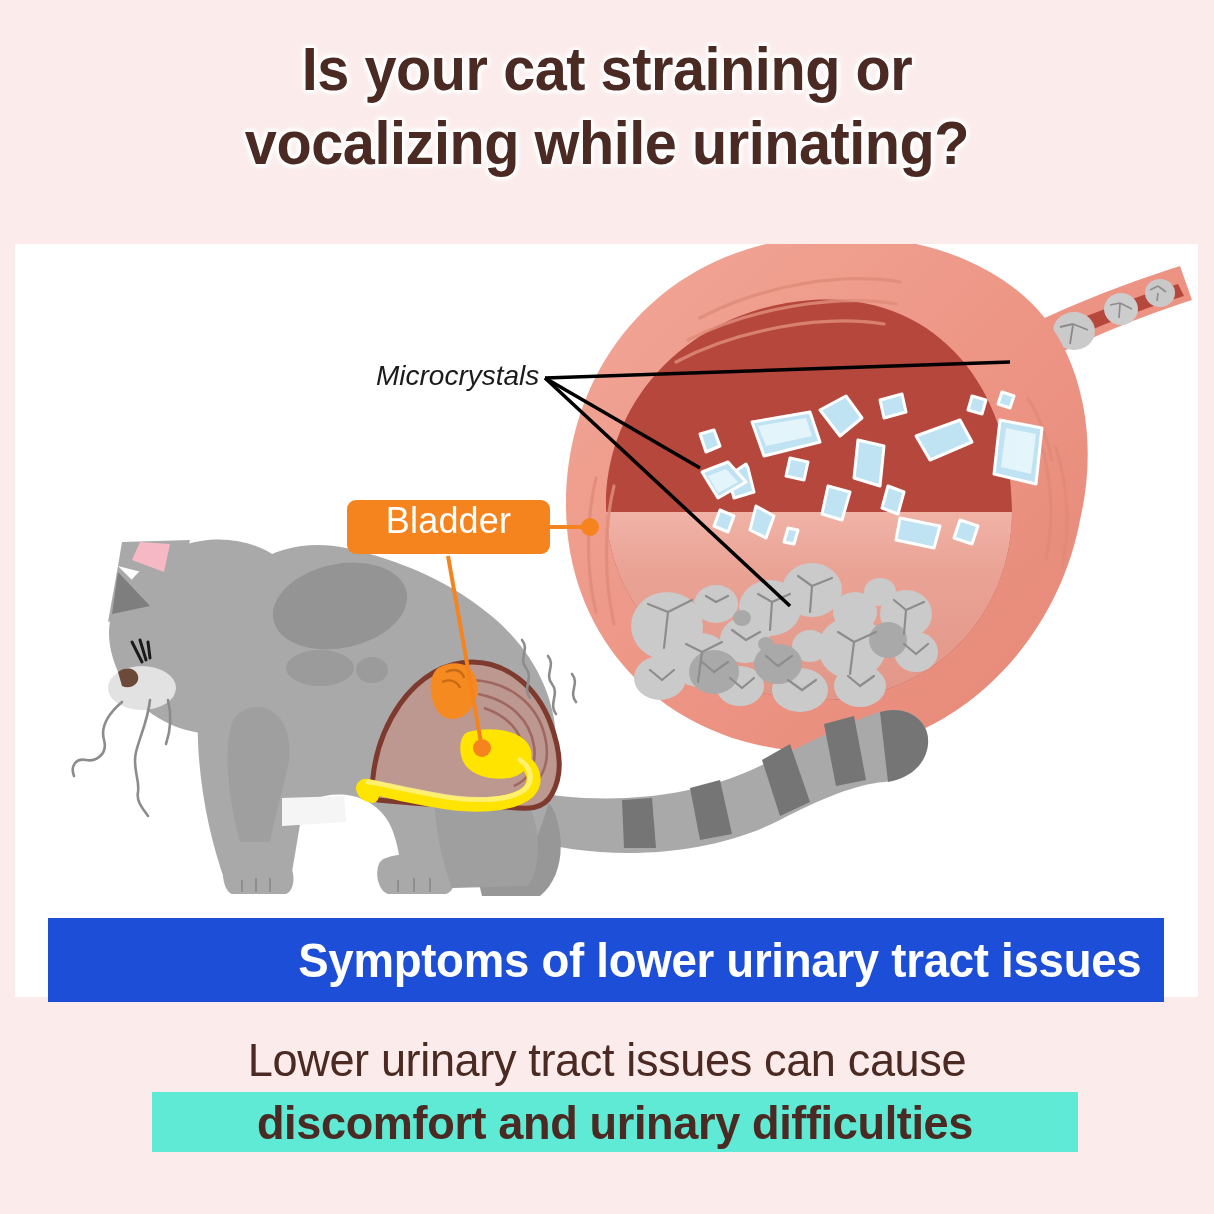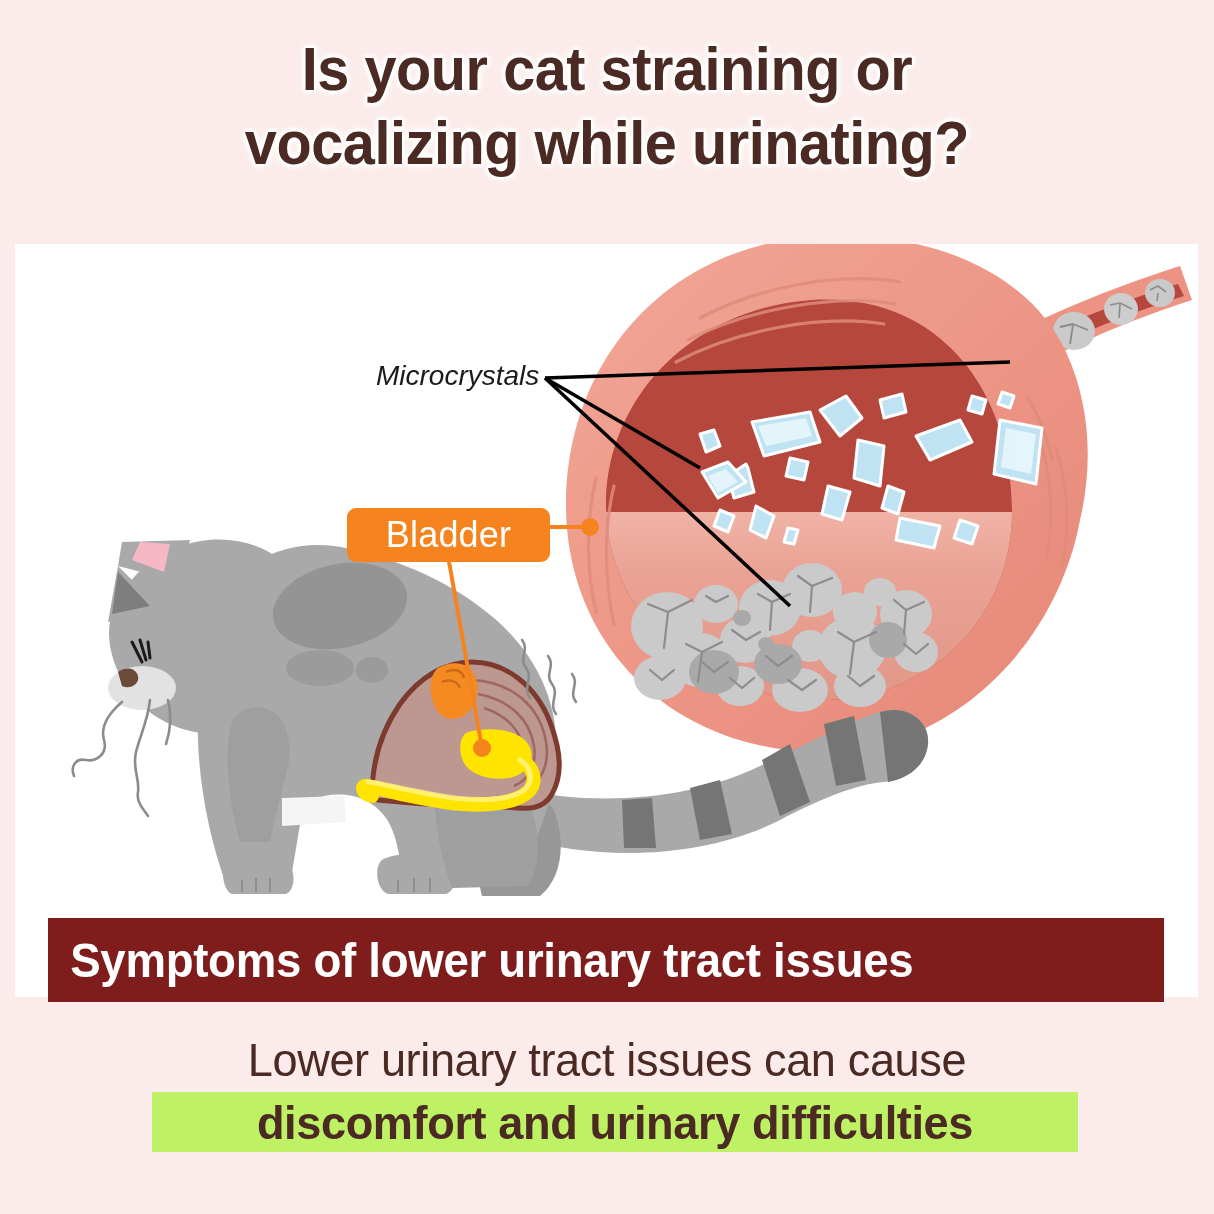--- a/index.html
+++ b/index.html
@@ -31,54 +31,54 @@
 
   
   .panel{
     position:absolute;left:15px;top:244px;width:1183px;height:753px;
     background:#ffffff;
   }
 
   
   .banner{
     position:absolute;left:48px;top:918px;width:1116px;height:84px;
-    background:#7f1d1d;
-    display:flex;align-items:center;justify-content:flex-start;
+    background:#1d4ed8;
+    display:flex;align-items:center;justify-content:flex-end;
   }
   .banner-text{
     color:#ffffff;font-weight:bold;font-size:48px;letter-spacing:-0.3px;
     transform:scaleX(0.95);
     text-shadow:0 1px 1px rgba(0,0,0,.05);
   }
 
   
   .foot1{
     position:absolute;left:0;top:1032px;width:1214px;text-align:center;
     font-size:47px;color:#4a2a22;letter-spacing:-0.4px;
     transform:scaleX(0.96);
   }
   .foot2-wrap{
     position:absolute;left:152px;top:1092px;width:926px;height:60px;
-    background:#bef264;
+    background:#5eead4;
     display:flex;align-items:center;justify-content:center;
   }
   .foot2{
     font-size:47px;font-weight:bold;color:#4a2a22;letter-spacing:-0.4px;
     transform:scaleX(0.96);
   }
 
   
   .lbl-micro{
     position:absolute;left:376px;top:360px;
     font-size:28px;color:#1b1b1b;white-space:nowrap;font-style:italic;
   }
   .lbl-bladder{
     position:absolute;left:347px;top:500px;width:203px;height:54px;
     background:#f5841f;border-radius:9px;
-    display:flex;align-items:center;justify-content:center;margin-top:8px;
+    display:flex;justify-content:center;
   }
   .lbl-bladder span{
     color:#ffffff;font-size:36px;letter-spacing:.2px;
   }
 
   svg{display:block;}
   .svg-layer{position:absolute;left:0;top:0;width:1214px;height:1214px;pointer-events:none;}
 </style>
 </head>
 <body>

